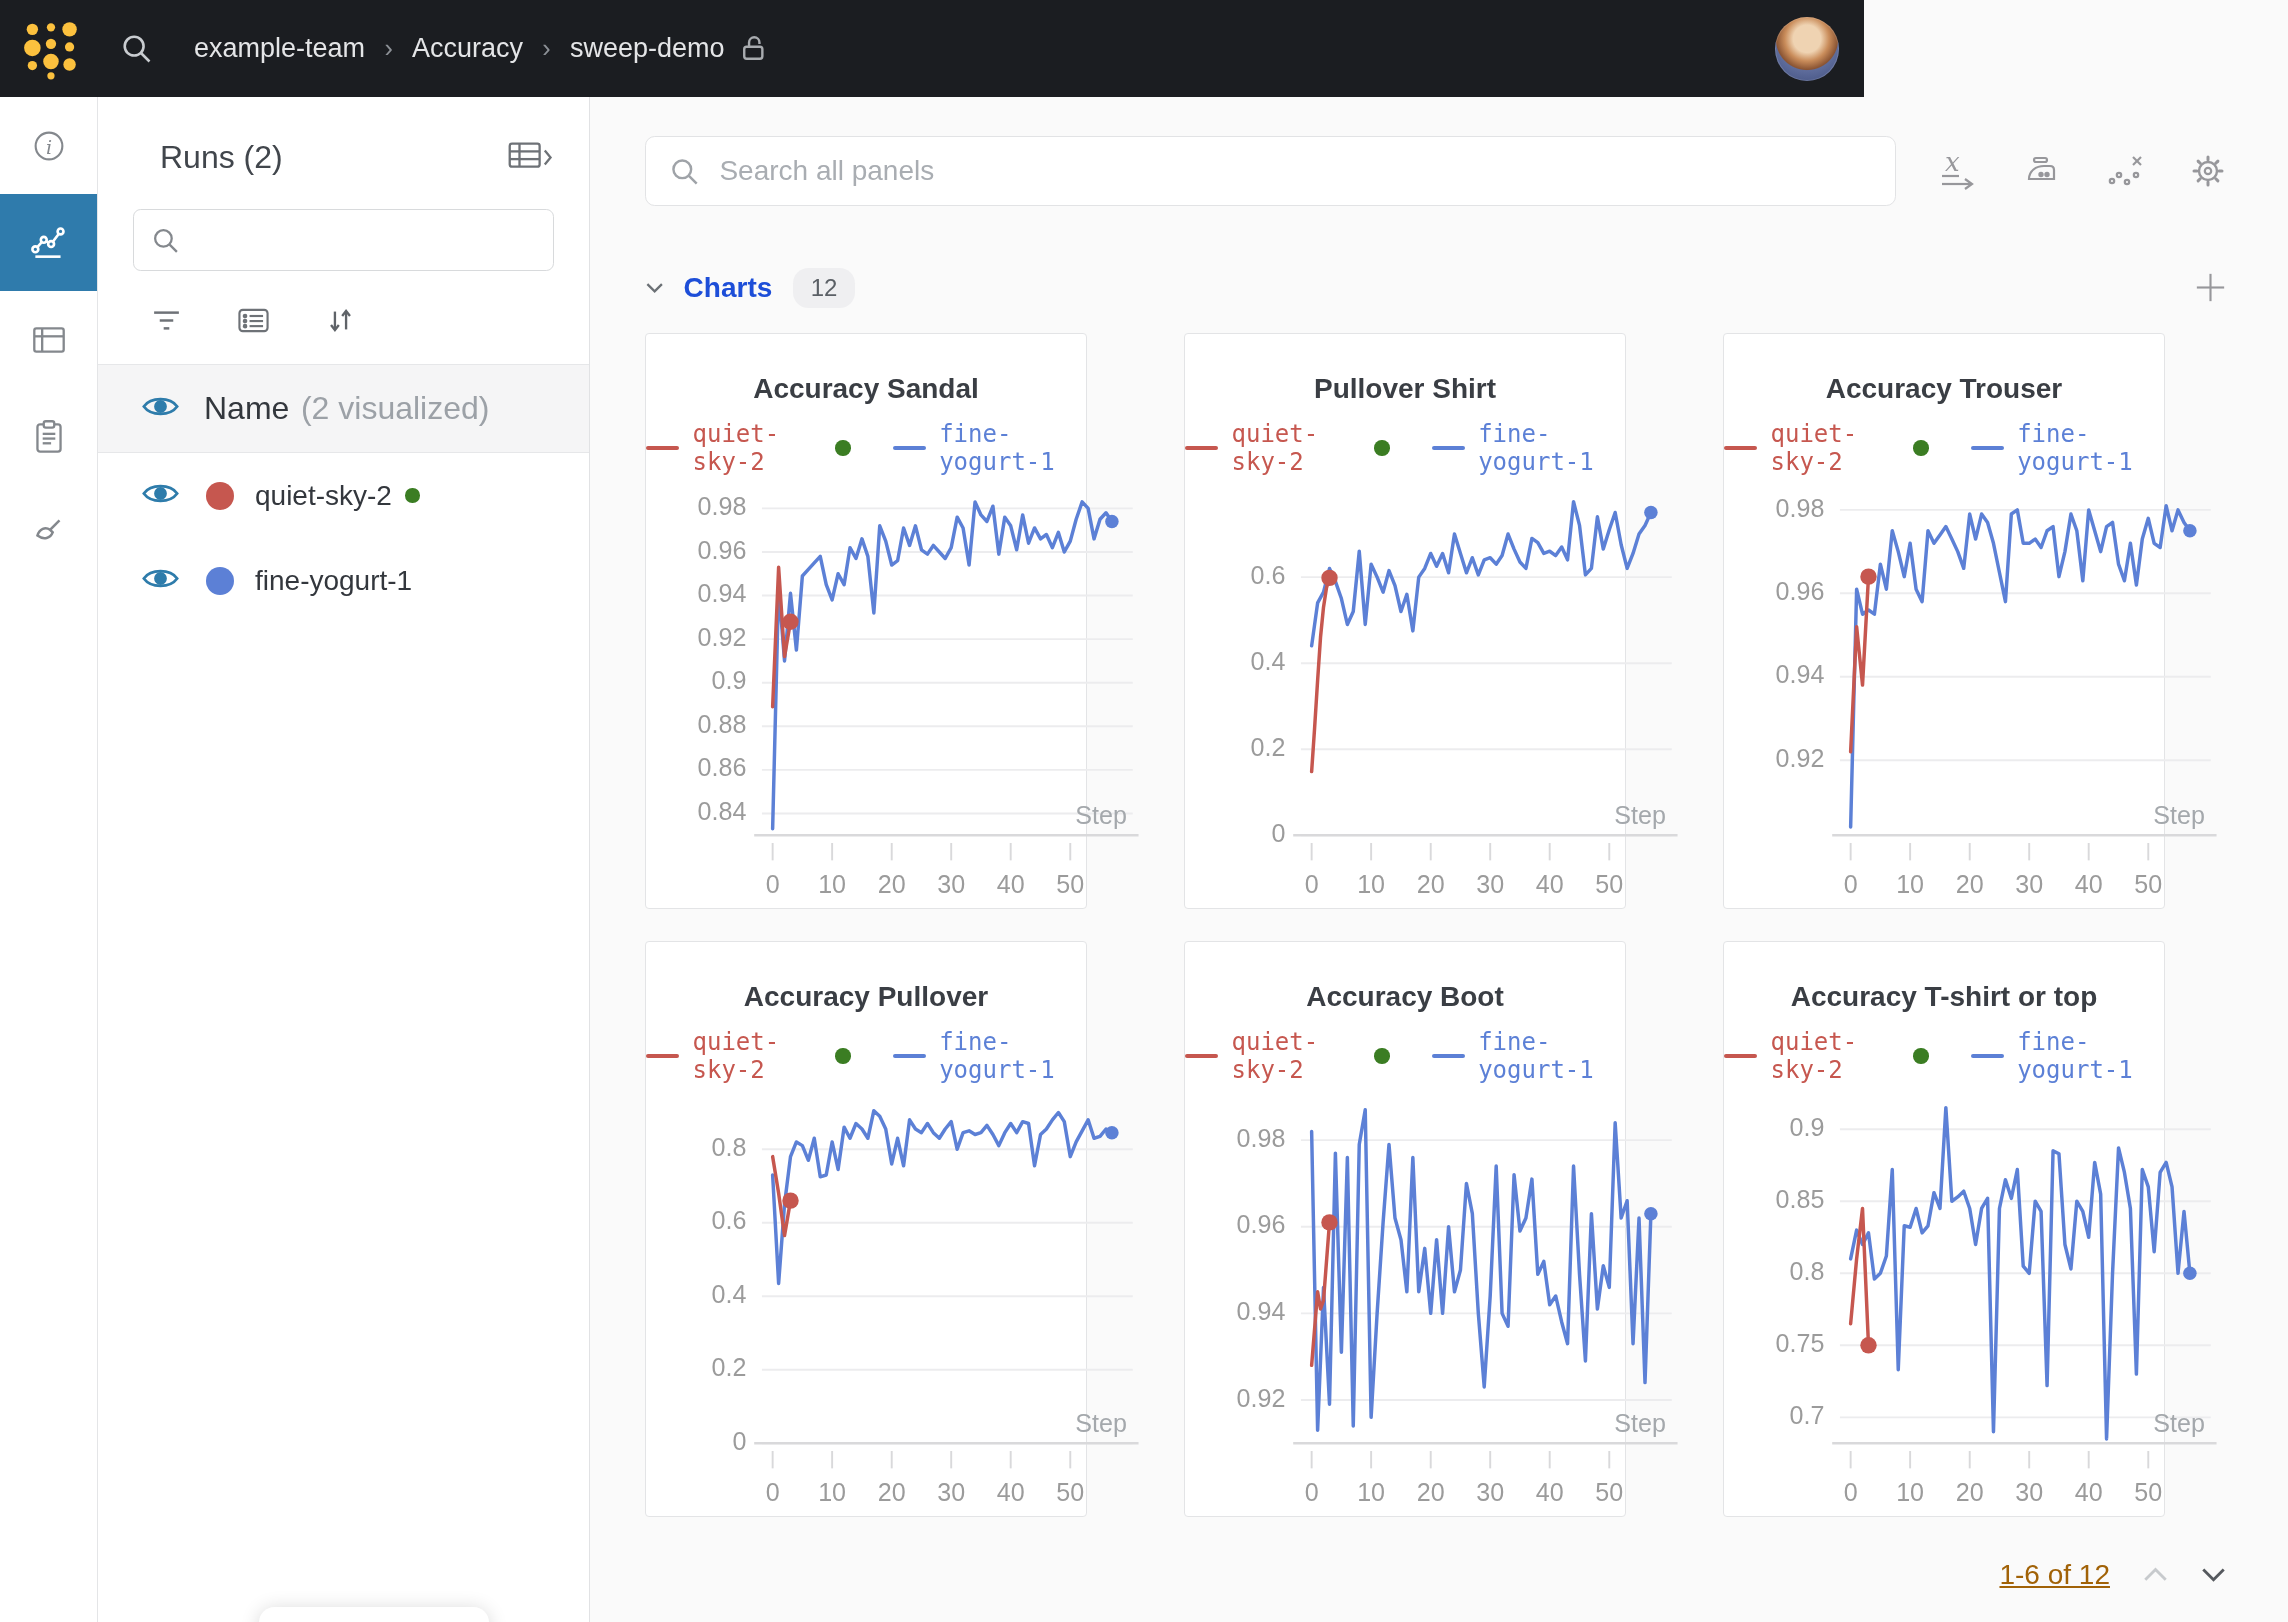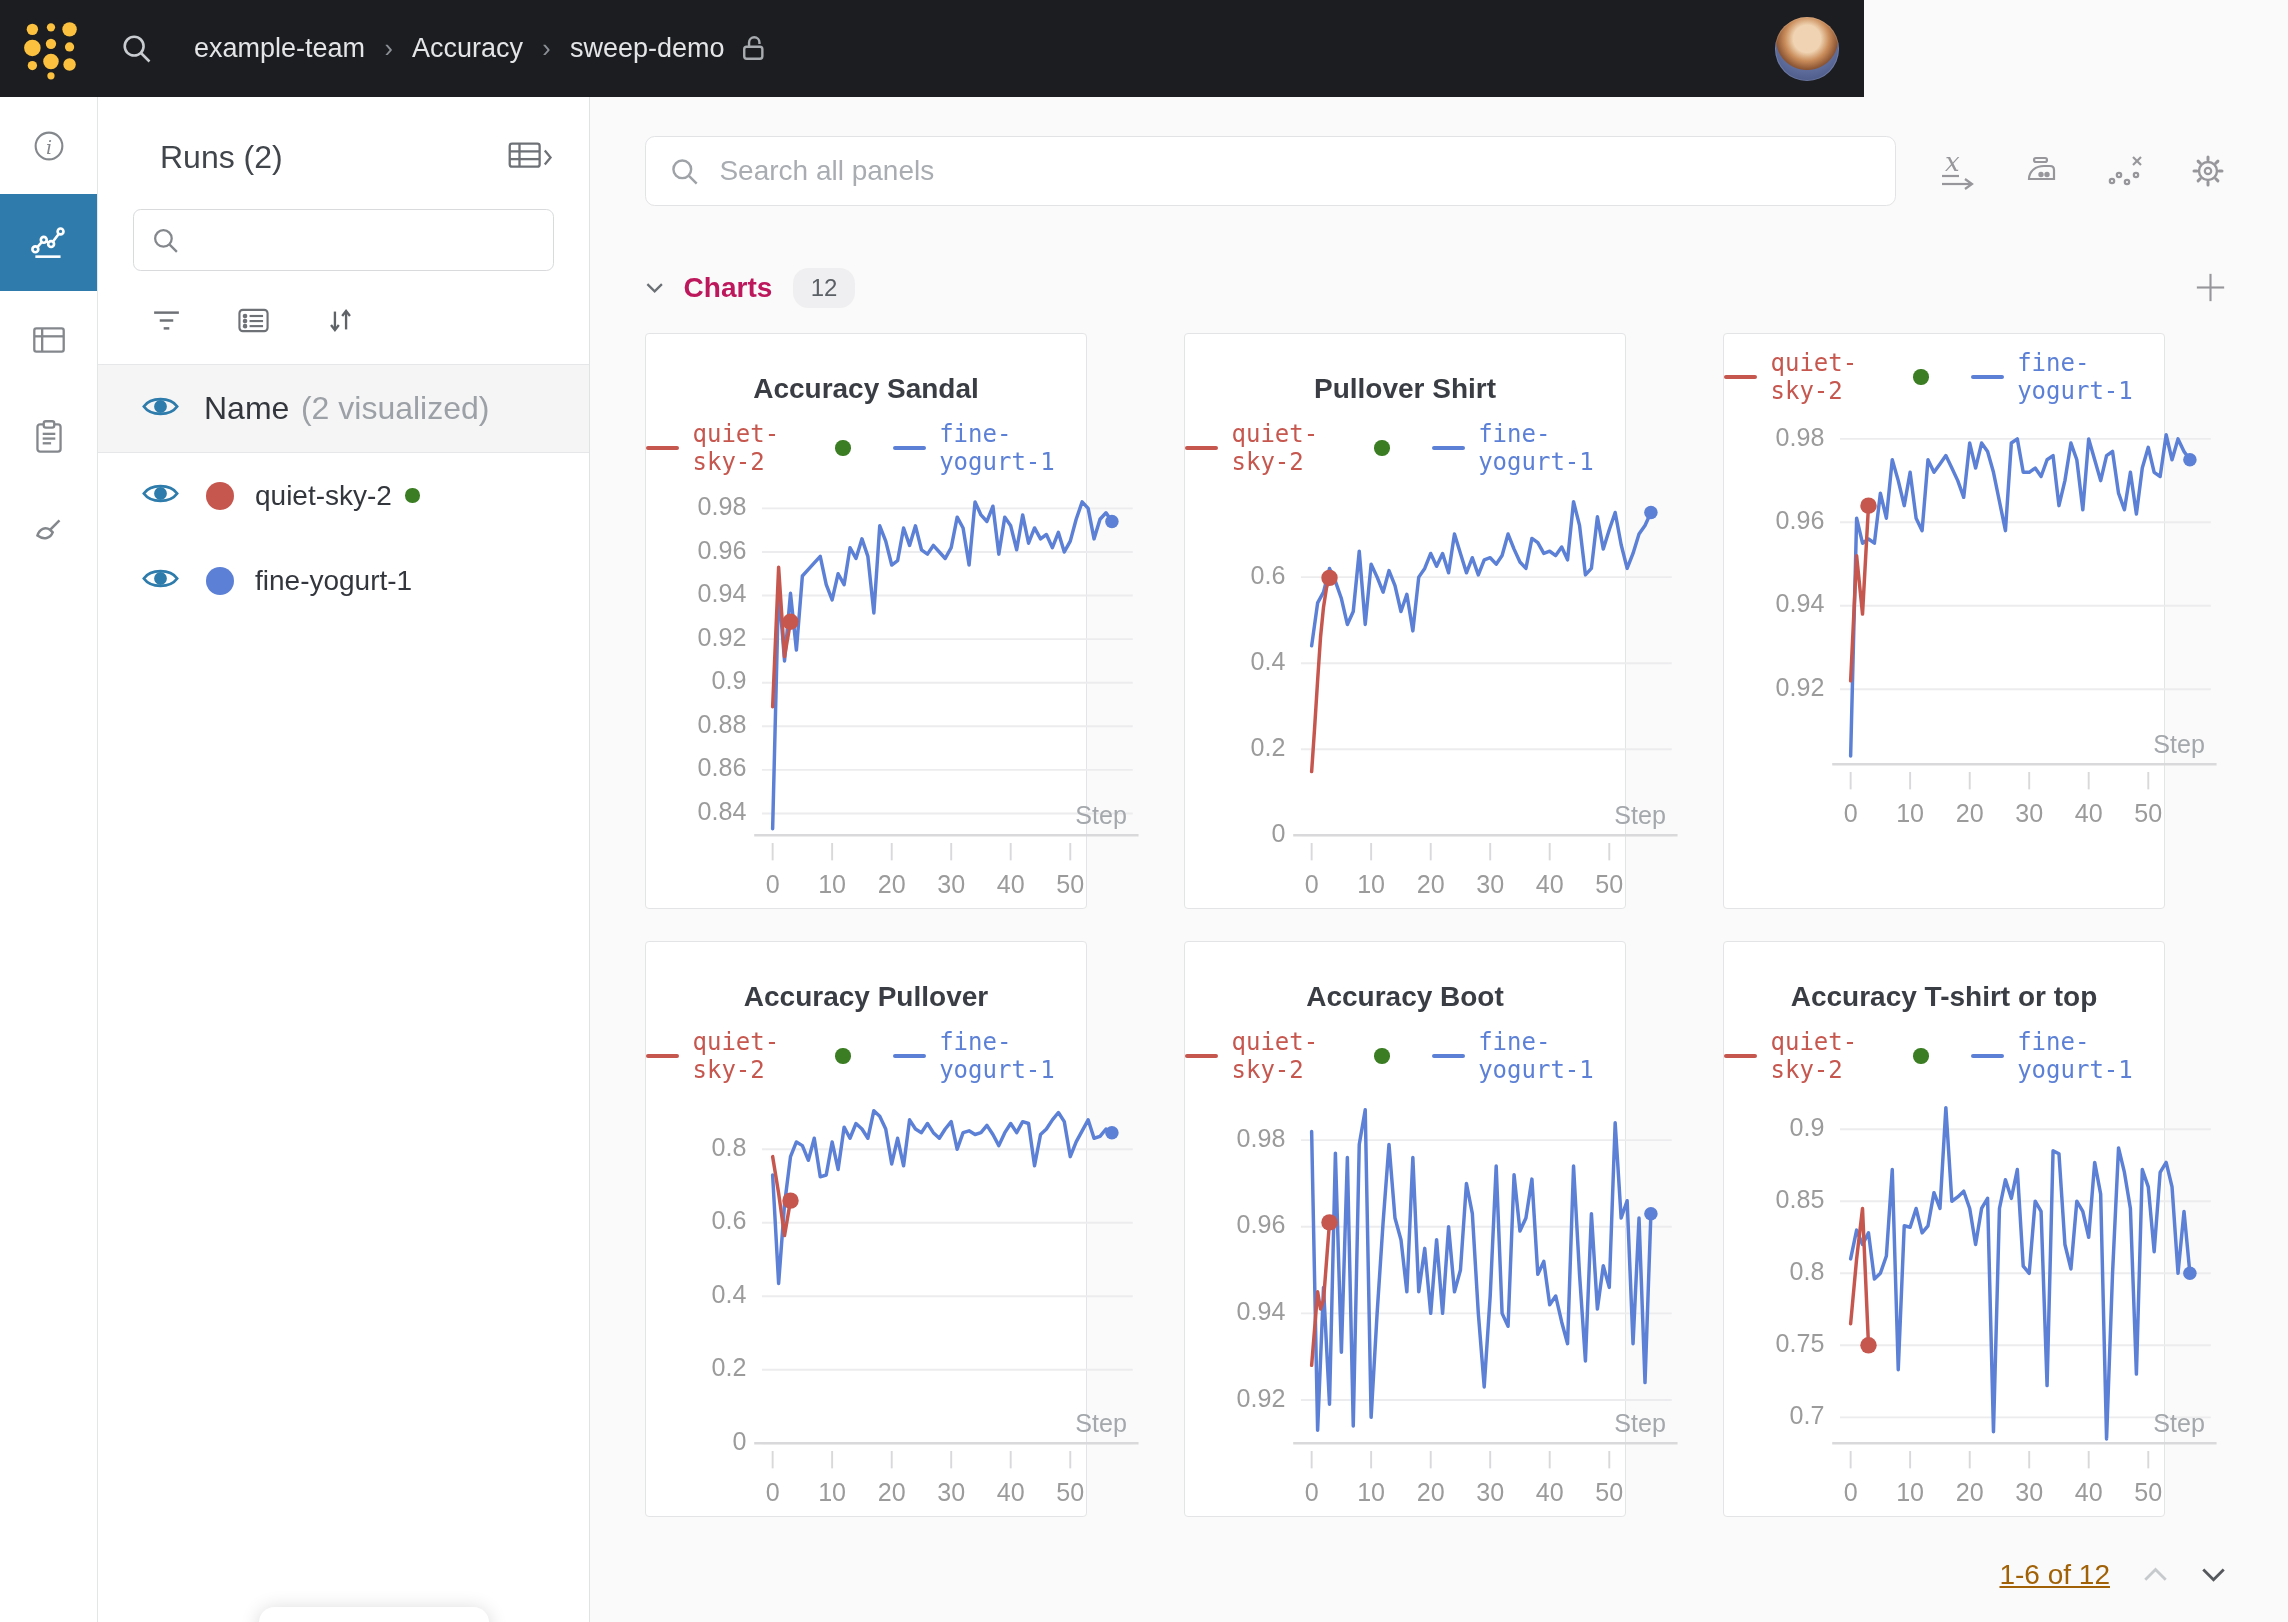--- a/index.html
+++ b/index.html
@@ -56,21 +56,21 @@
   .panel-search{flex:1;height:68px;background:#fff;border:1px solid #E2E3E5;border-radius:9.7px;
                 display:flex;align-items:center;padding:0 23px;}
   .panel-search input{border:none;outline:none;flex:1;font-size:28px;margin-left:17.4px;
                       font-family:"Liberation Sans",sans-serif;color:#41464C;background:transparent;}
   .panel-search input::placeholder{color:#A9ADB2;}
   .ps-icons{display:flex;align-items:center;gap:39px;margin-left:41px;}
   .ps-icon{cursor:pointer;display:flex;align-items:center;}
 
   .charts-header{display:flex;align-items:center;margin:62px 58px 0 55px;}
   .charts-caret{cursor:pointer;display:flex;align-items:center;margin-right:19.3px;}
-  .charts-label{font-size:28px;font-weight:700;color:#be185d;}
+  .charts-label{font-size:28px;font-weight:700;color:#1d4ed8;}
   .charts-badge{margin-left:21px;background:#EFEFF1;color:#5B6066;font-size:24px;
                 border-radius:15.4px;padding:5.8px 17.4px;}
   .charts-header-spacer{flex:1;}
   .add-panel-btn{cursor:pointer;display:flex;align-items:center;}
 
   .charts-grid{display:grid;grid-template-columns:repeat(3,509px);gap:32px 30px;
                margin:25px 58px 0 55px;}
   .chart-card{width:442px;height:576px;background:#fff;border:1px solid #E3E4E6;border-radius:3.9px;
               box-sizing:border-box;cursor:pointer;}
   .chart-title{margin-top:39px;text-align:center;font-size:28px;font-weight:700;color:#3A3E44;}
@@ -403,21 +403,21 @@
             <line x1="377.6" y1="380" x2="377.6" y2="398" stroke="#D9D9DB" stroke-width="2"></line>
             <text class="tick" x="377.6" y="432" text-anchor="middle">40</text>
             <line x1="439.3" y1="380" x2="439.3" y2="398" stroke="#D9D9DB" stroke-width="2"></line>
             <text class="tick" x="439.3" y="432" text-anchor="middle">50</text>
             <text class="steplbl" x="498" y="360" text-anchor="end">Step</text>
             <polyline points="131.1,175.9 137.3,131.4 143.4,120.3 149.6,95.7 155.7,109.1 161.9,126.9 168.1,153.7 174.2,140.3 180.4,77.9 186.6,153.7 192.7,91.3 198.9,104.7 205.1,120.3 211.2,98.0 217.4,113.6 223.6,140.3 229.7,122.5 235.9,160.4 242.0,104.7 248.2,95.7 254.4,80.2 260.5,93.5 266.7,80.2 272.9,100.2 279.0,60.1 285.2,80.2 291.4,100.2 297.5,84.6 303.7,102.4 309.8,86.8 316.0,84.6 322.2,91.3 328.3,82.4 334.5,60.1 340.7,75.7 346.8,89.1 353.0,95.7 359.2,64.6 365.3,69.0 371.5,80.2 377.6,77.9 383.8,82.4 390.0,73.5 396.1,86.8 402.3,26.7 408.5,51.2 414.6,102.4 420.8,95.7 427.0,42.3 433.1,75.7 439.3,55.6 445.4,37.8 451.6,71.2 457.8,95.7 463.9,80.2 470.1,60.1 476.3,51.2 482.4,37.8" fill="none" stroke="#5C80D6" stroke-width="3.6" stroke-linejoin="round" stroke-linecap="round"></polyline>
             <circle cx="482.4" cy="37.8" r="7" fill="#5C80D6"></circle>
             <polyline points="131.1,306.1 134.2,260.6 137.3,211.6 140.3,167.0 143.4,135.8 146.5,115.8 149.6,105.5" fill="none" stroke="#C6574F" stroke-width="3.6" stroke-linejoin="round" stroke-linecap="round"></polyline>
             <circle cx="149.6" cy="105.5" r="8.5" fill="#C6574F"></circle>
           </svg></div>
-        <div class="chart-card"><div class="chart-legend">
+        <div class="chart-card"><div class="chart-title">Accuracy Trouser</div><div class="chart-legend">
             <span class="lg-dash" style="background:#C6574F"></span>
             <span class="lg-name" style="color:#C6574F">quiet-sky-2</span>
             <span class="lg-green" style="background:#3B7D23"></span>
             <span class="lg-group2">
               <span class="lg-dash" style="background:#5C80D6"></span>
               <span class="lg-name" style="color:#5C80D6">fine-yogurt-1</span>
             </span>
           </div><svg width="509" height="451" viewBox="0 0 527 467">
             <line x1="120" y1="35.1" x2="504" y2="35.1" stroke="#ECECEE" stroke-width="2"></line>
             <text class="tick" x="104" y="35.1" text-anchor="end" dominant-baseline="middle">0.98</text>

